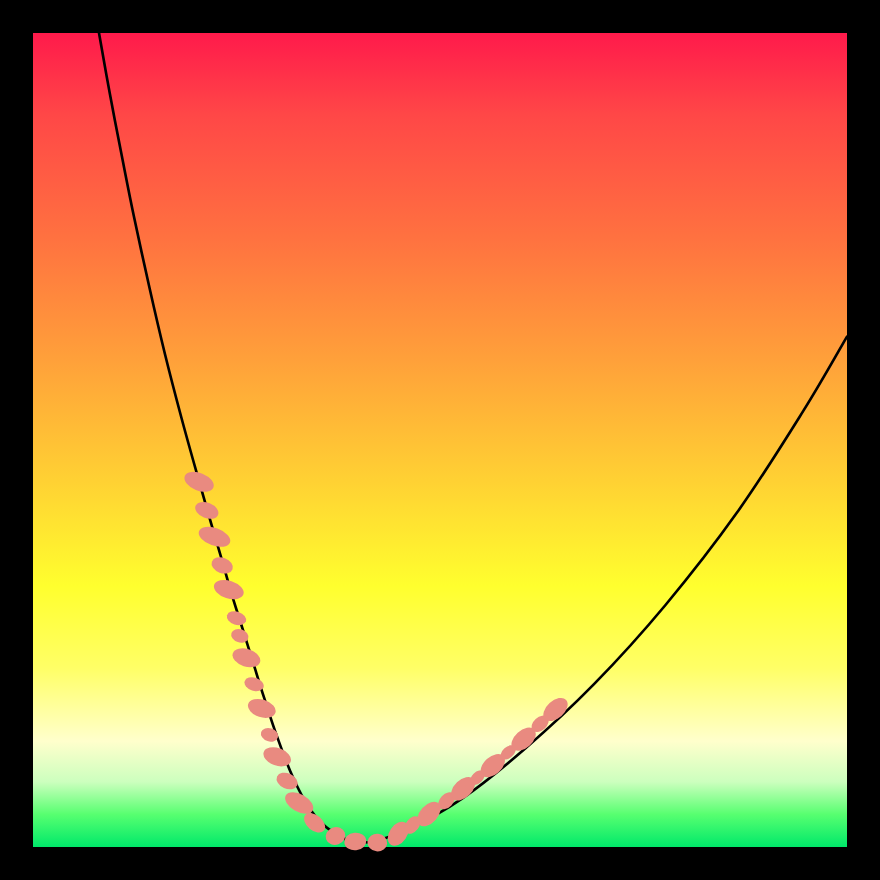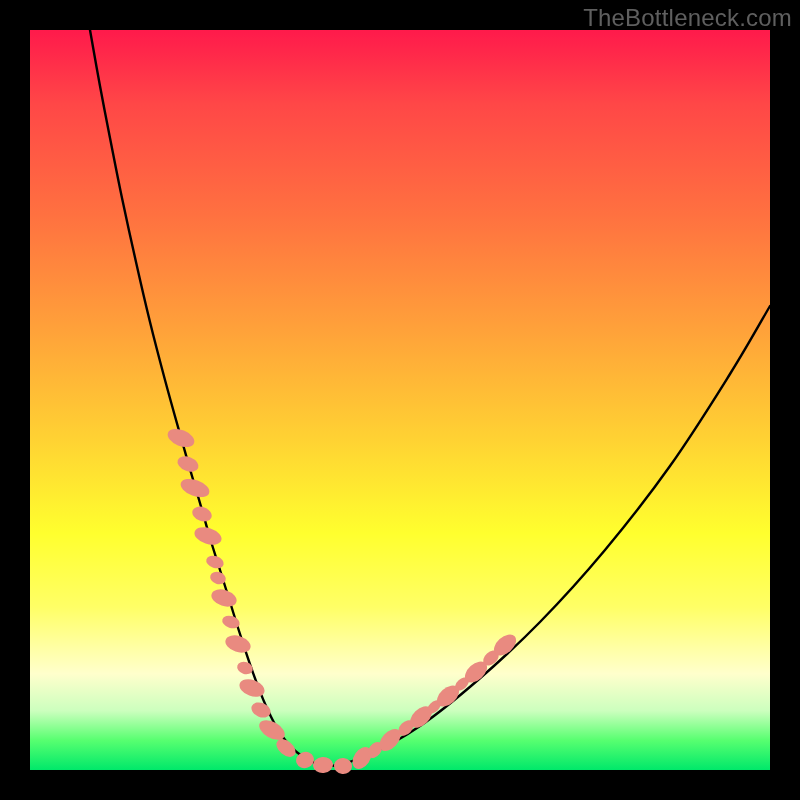--- a/index.html
+++ b/index.html
@@ -103,14 +103,13 @@
           <ellipse cx="391" cy="687" rx="8" ry="13" class="bead" fill="#e98a80" transform="rotate(46 391 687)"></ellipse>
           <ellipse cx="404" cy="677" rx="5" ry="8" class="bead" fill="#e98a80" transform="rotate(46 404 677)"></ellipse>
           <ellipse cx="418" cy="666" rx="8" ry="13" class="bead" fill="#e98a80" transform="rotate(48 418 666)"></ellipse>
           <ellipse cx="432" cy="654" rx="5" ry="8" class="bead" fill="#e98a80" transform="rotate(48 432 654)"></ellipse>
           <ellipse cx="446" cy="642" rx="8" ry="13" class="bead" fill="#e98a80" transform="rotate(48 446 642)"></ellipse>
           <ellipse cx="461" cy="628" rx="6" ry="9" class="bead" fill="#e98a80" transform="rotate(48 461 628)"></ellipse>
           <ellipse cx="475" cy="615" rx="8" ry="13" class="bead" fill="#e98a80" transform="rotate(48 475 615)"></ellipse>
         </g>
     </svg>
   </div>
-  <div class="watermark">TheBottleneck.com</div>
 </div>
 
 </body></html>

